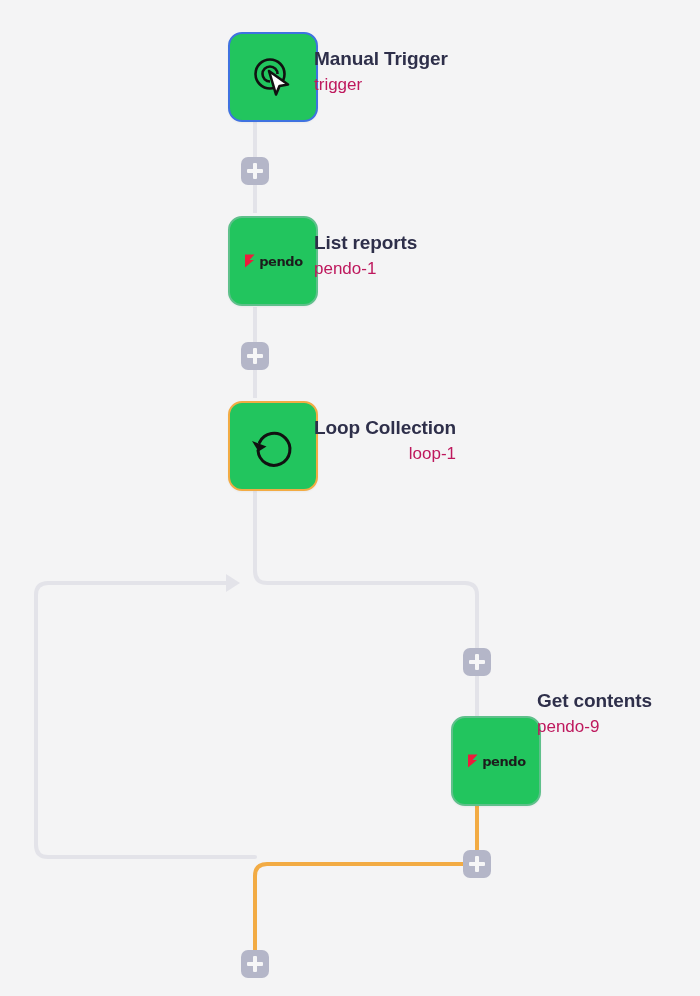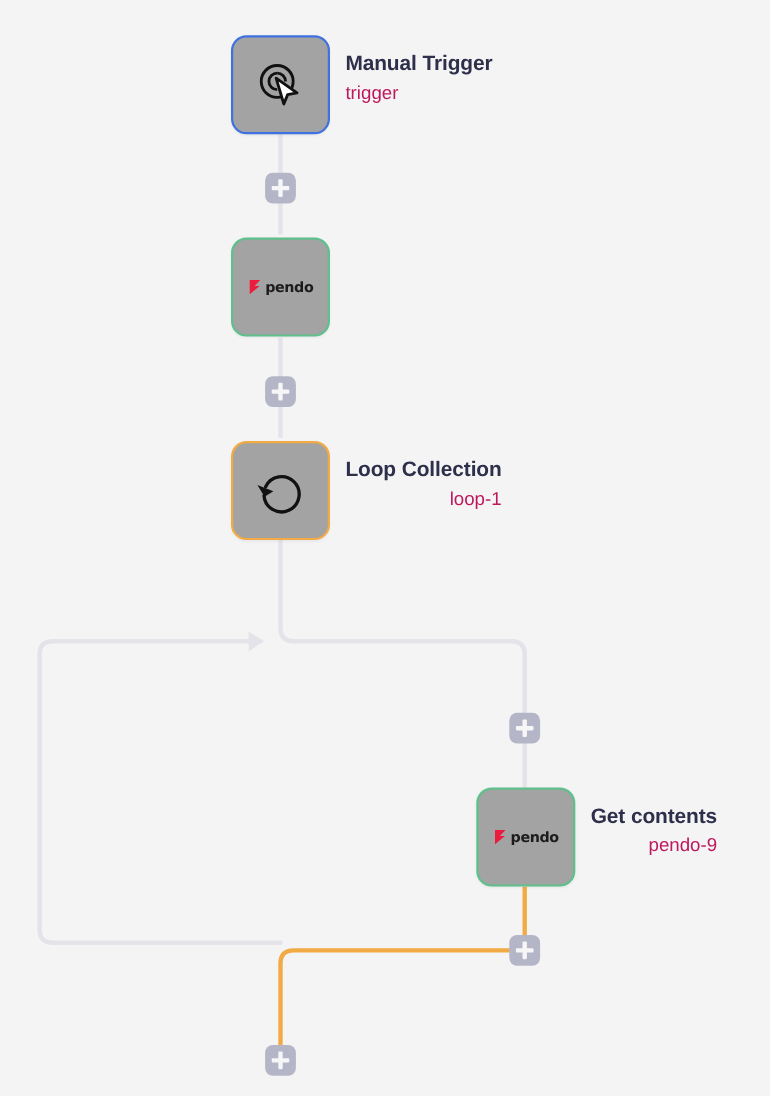--- a/index.html
+++ b/index.html
@@ -25,27 +25,28 @@
     left: 0; top: 0;
     width: 700px;
     height: 996px;
     pointer-events: none;
   }
   
   .node {
     position: absolute;
     width: 90px;
     height: 90px;
-    background: #a3a3a3;
+    background: #22c55e;
     border-radius: 14px;
     box-sizing: border-box;
     display: flex;
     align-items: center;
     justify-content: center;
     box-shadow: 0 1px 2px rgba(30,30,60,0.05);
+    margin-left: 18px;
   }
   .node.blue   { border: 2px solid #3f72e0; }
   .node.green  { border: 2px solid #5fc08b; }
   .node.orange { border: 2px solid #f2ab44; }
 
   .node-icon {
     width: 56px;
     height: 56px;
     display: flex;
     align-items: center;
@@ -152,20 +153,24 @@
   <div class="node green" style="left:210px; top:216px;">
     <span class="node-icon">
       <span class="pendo-mark">
         <svg width="14" height="16" viewBox="0 0 14 16" xmlns="http://www.w3.org/2000/svg">
           <path d="M2,1.5 L11.5,1.5 L6.5,7 L11,7 L2,14.5 Z" fill="#ec1c3c"></path>
         </svg>
         <span class="pendo-text">pendo</span>
       </span>
     </span>
   </div>
+  <div class="node-label" style="left:314px; top:231px;">
+    <div class="node-title">List reports</div>
+    <div class="node-sub">pendo-1</div>
+  </div>
 
   <div class="plus-btn" style="left:241px; top:342px;"></div>
 
   <div class="node orange" style="left:210px; top:401px;">
     <span class="node-icon">
       <svg width="52" height="52" viewBox="0 0 52 52" xmlns="http://www.w3.org/2000/svg">
         <path d="M12.5,22.5 A16,16 0 1,1 11,30.5" fill="none" stroke="#111" stroke-width="3" stroke-linecap="round"></path>
         <path d="M5,21 L11.5,31.5 L19.5,26.5 Z" fill="#111"></path>
       </svg>
     </span>
@@ -180,21 +185,21 @@
   <div class="node green" style="left:433px; top:716px;">
     <span class="node-icon">
       <span class="pendo-mark">
         <svg width="14" height="16" viewBox="0 0 14 16" xmlns="http://www.w3.org/2000/svg">
           <path d="M2,1.5 L11.5,1.5 L6.5,7 L11,7 L2,14.5 Z" fill="#ec1c3c"></path>
         </svg>
         <span class="pendo-text">pendo</span>
       </span>
     </span>
   </div>
-  <div class="node-label" style="left:537px; top:731px;text-align:right;">
+  <div class="node-label" style="left:537px; top:689px;">
     <div class="node-title">Get contents</div>
     <div class="node-sub">pendo-9</div>
   </div>
 
   <div class="plus-btn" style="left:463px; top:850px;"></div>
 
   <div class="plus-btn" style="left:241px; top:950px;"></div>
 
 </div>
 

